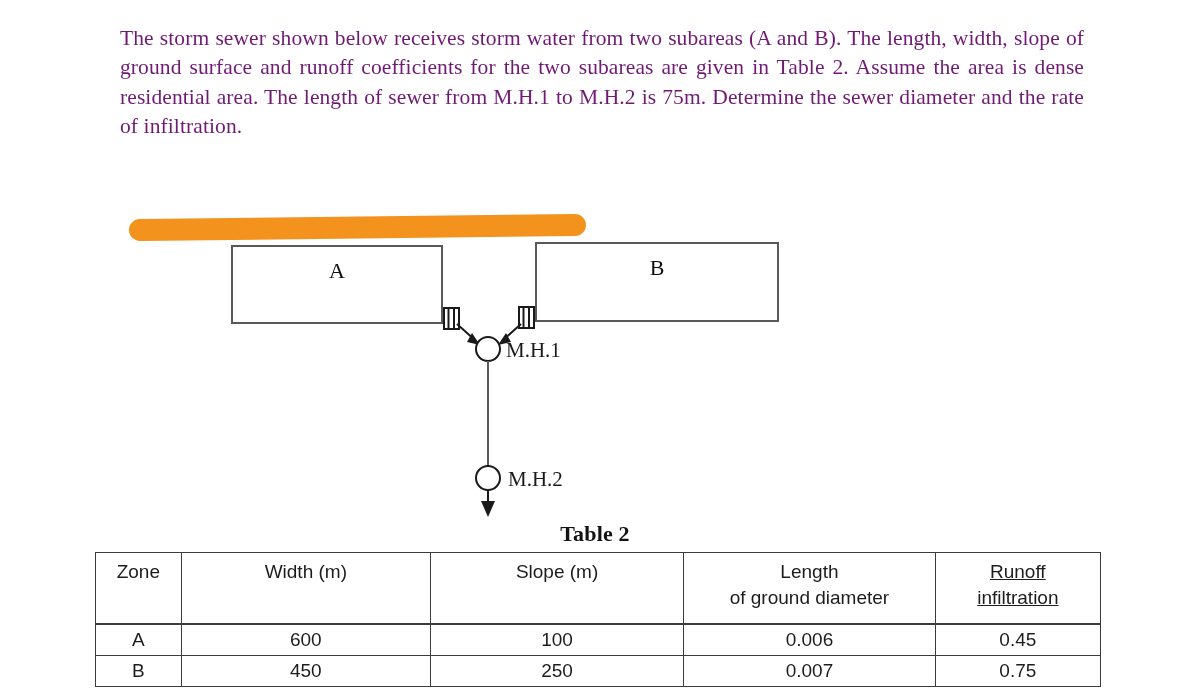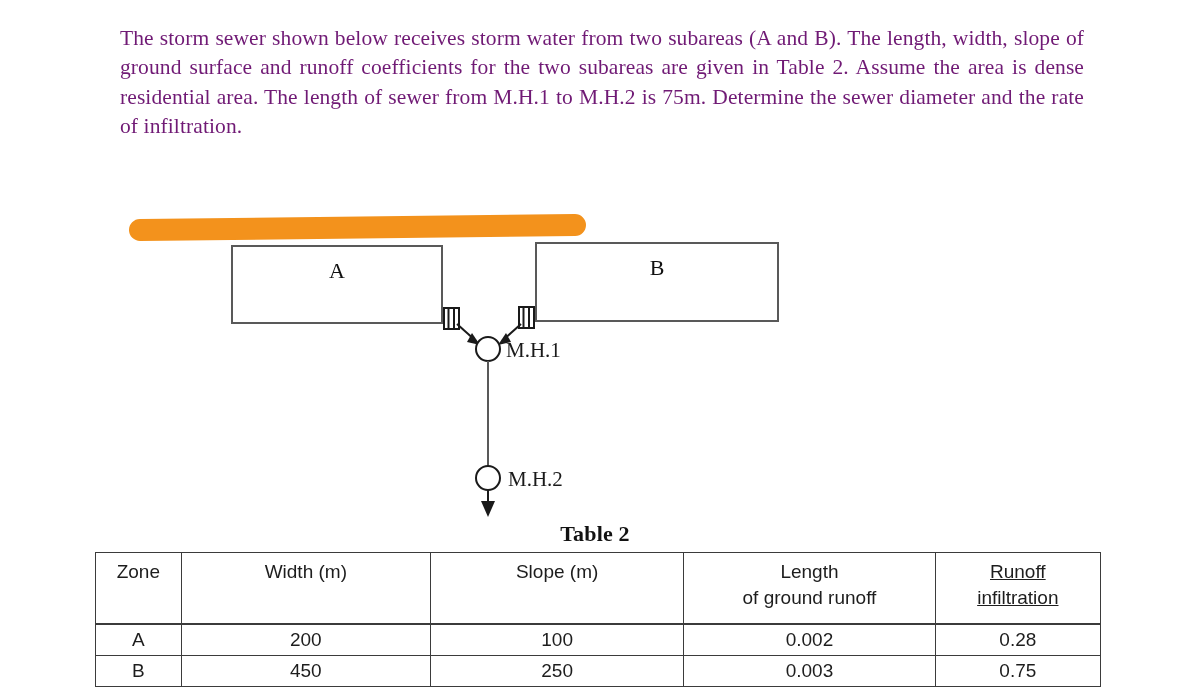--- a/index.html
+++ b/index.html
@@ -174,37 +174,37 @@
         <span>Zone</span>
       </th>
       <th class="col-length">
         <span>Width (m)</span>
       </th>
       <th class="col-width">
         <span>Slope (m)</span>
       </th>
       <th class="col-slope">
         <span>Length</span>
-        <span class="hdr-line2">of ground runoff</span>
+        <span class="hdr-line2">of ground diameter</span>
       </th>
       <th class="col-runoff">
         <span>Runoff</span>
         <span class="hdr-line2">infiltration</span>
       </th>
     </tr>
   </thead>
   <tbody>
     <tr>
       <td>A</td>
-      <td>200</td>
+      <td>600</td>
       <td>100</td>
-      <td>0.002</td>
-      <td>0.28</td>
+      <td>0.006</td>
+      <td>0.45</td>
     </tr>
     <tr>
       <td>B</td>
       <td>450</td>
       <td>250</td>
-      <td>0.003</td>
+      <td>0.007</td>
       <td>0.75</td>
     </tr>
   </tbody>
 </table>
 
 </body></html>

